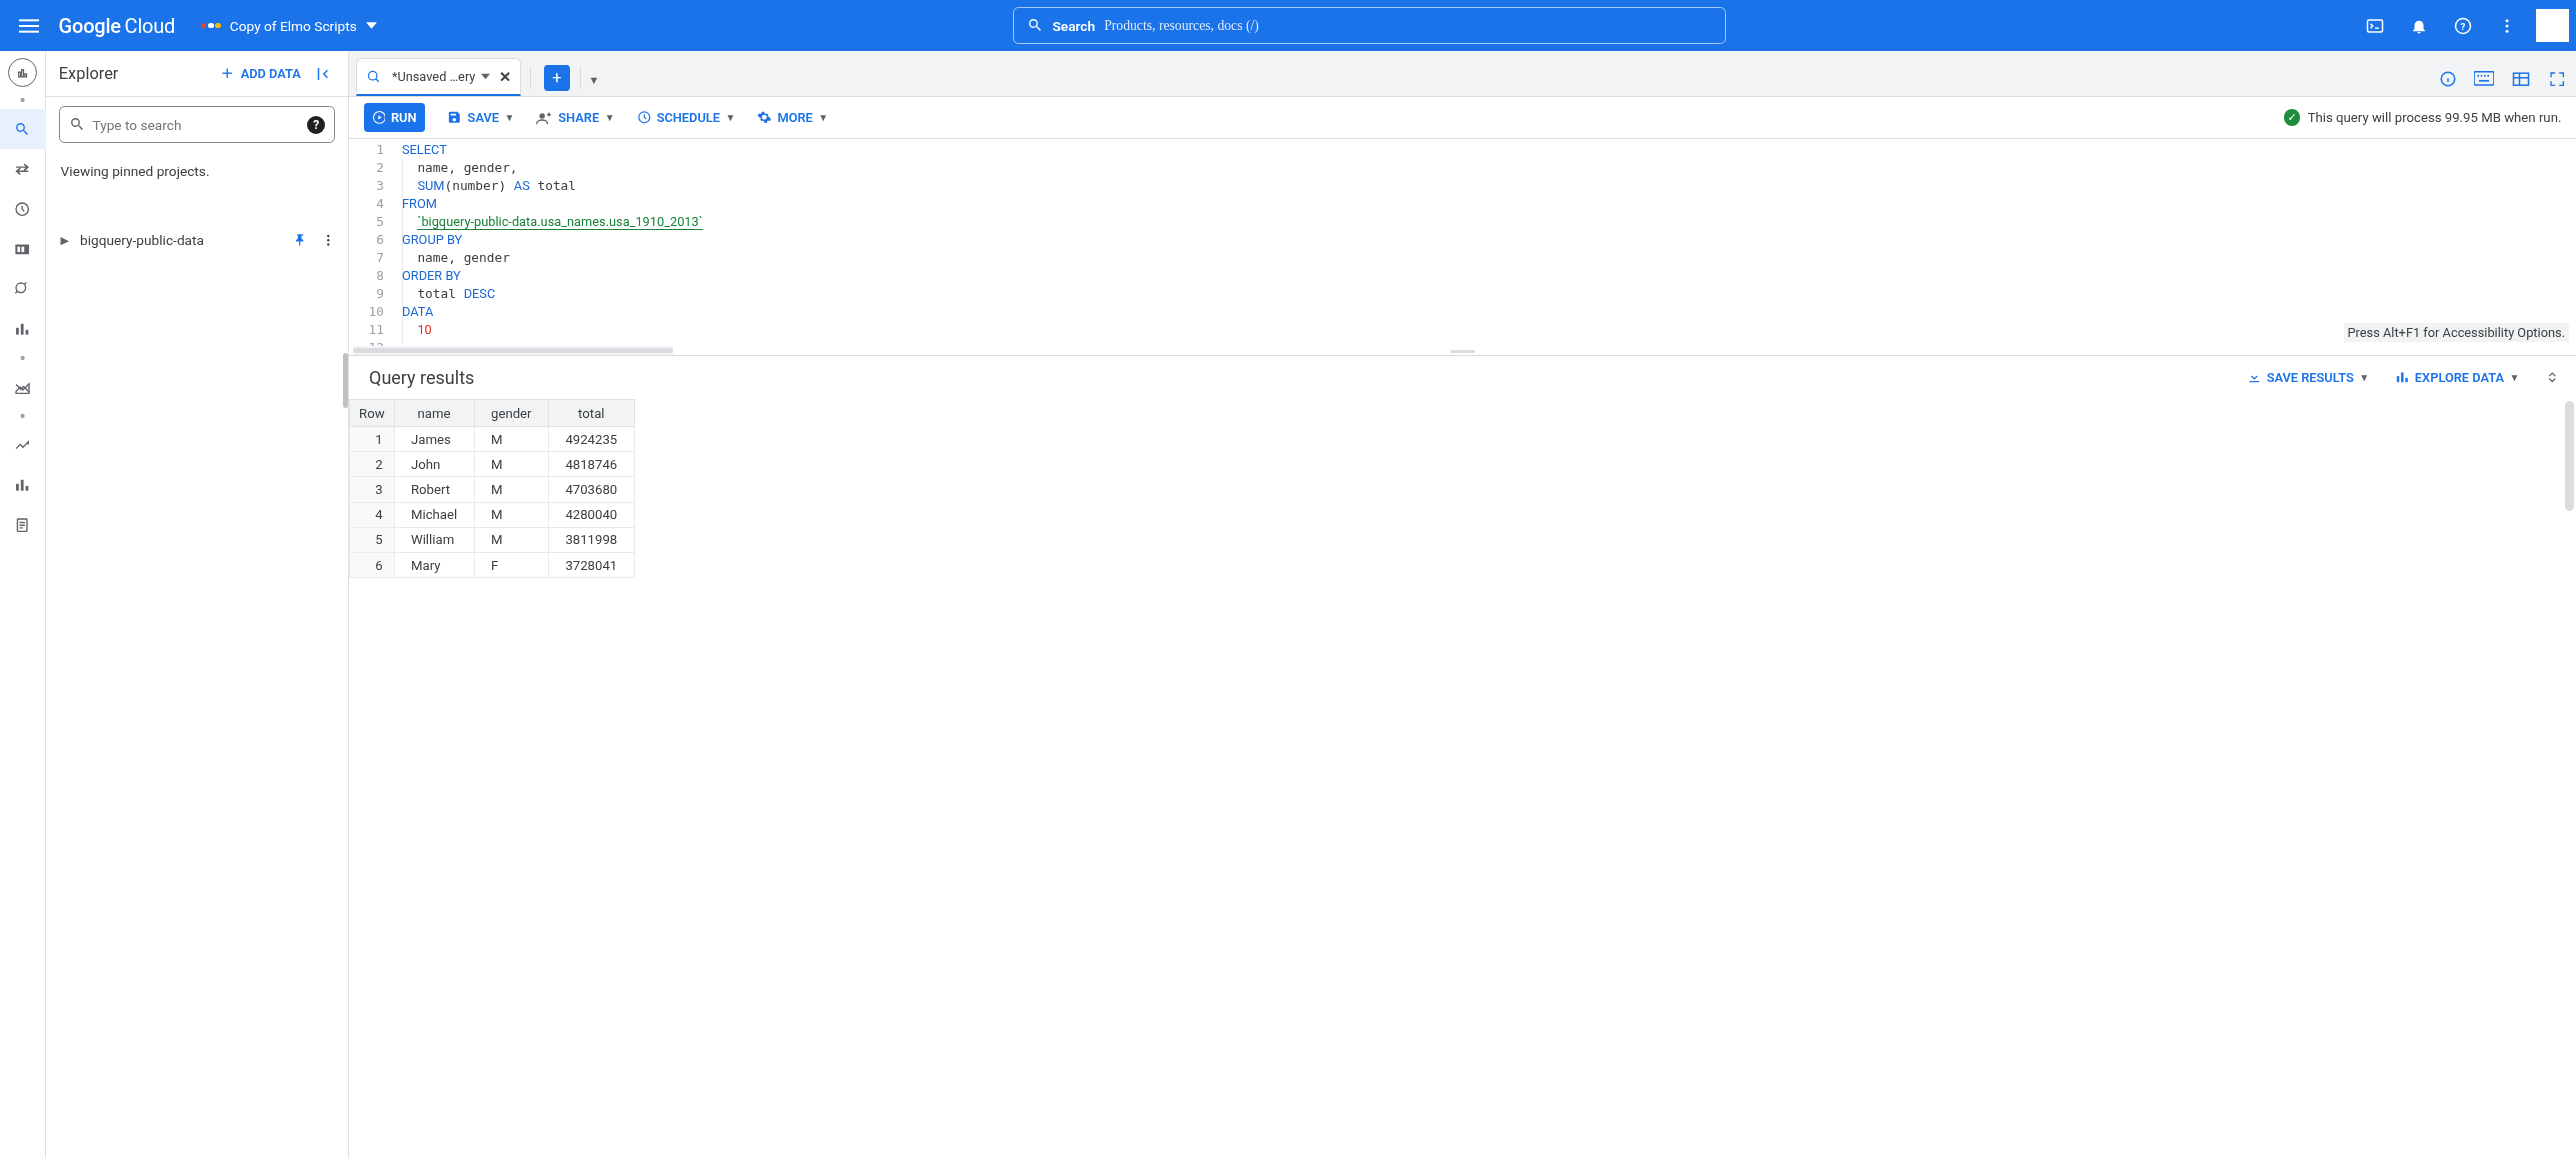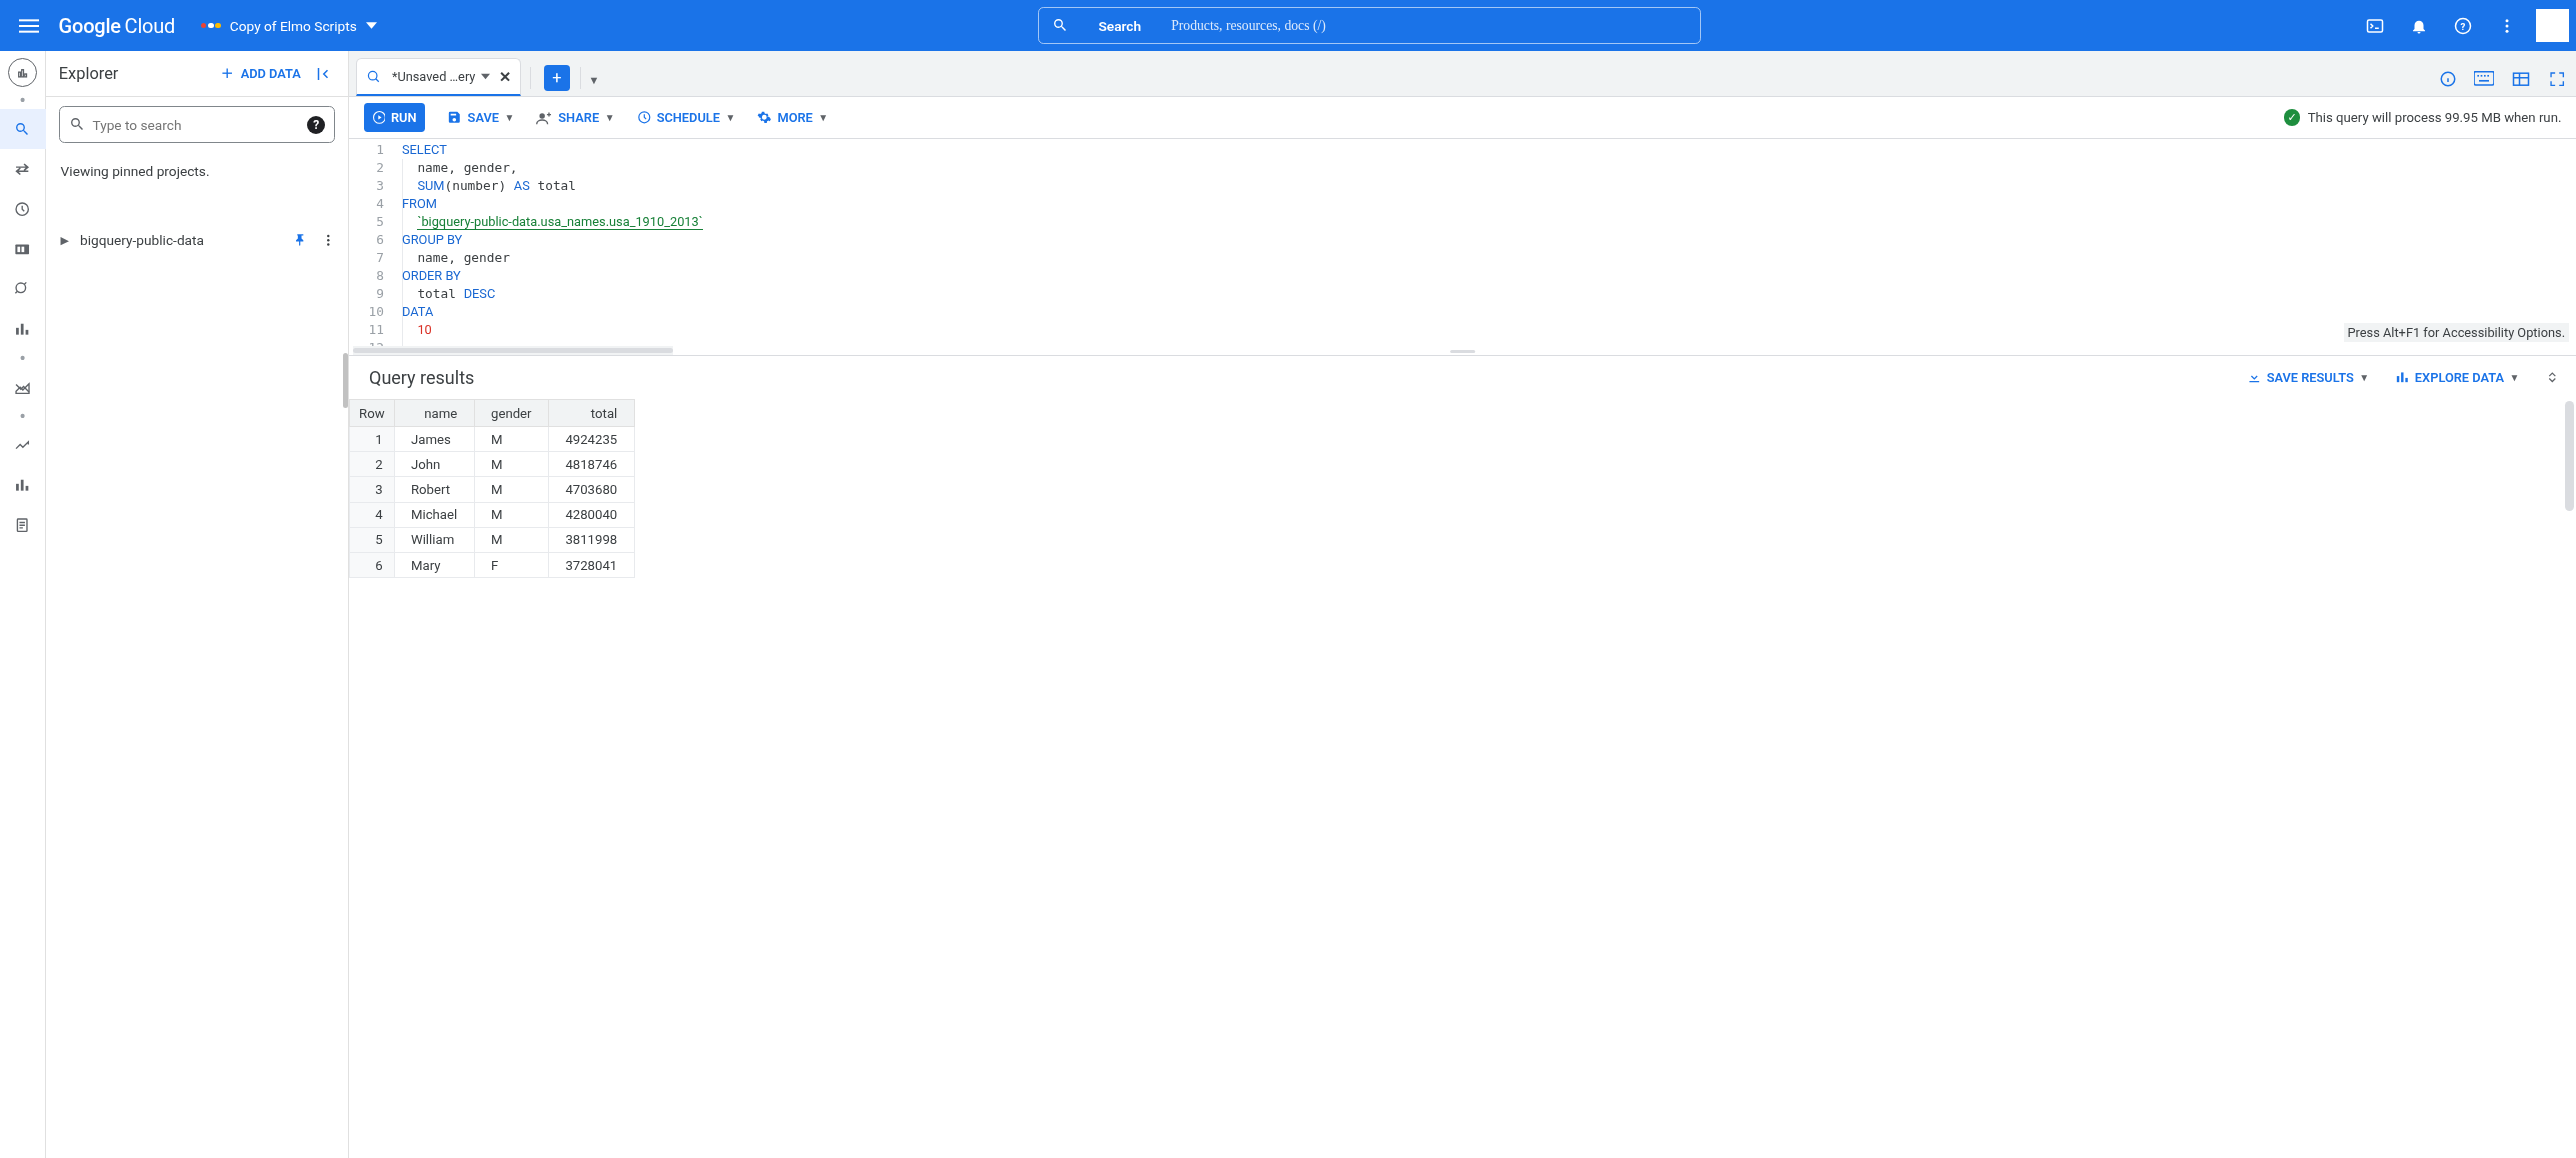--- a/index.html
+++ b/index.html
@@ -15,22 +15,22 @@
 .logo .g { font-weight:500; }
 .project-picker { display:flex; align-items:center; gap:9px; padding:0 7.3px; cursor:pointer; height:33px; }
 .project-picker .dots { display:flex; gap:1.8px; }
 .project-picker .dots span { width:5.5px; height:5.5px; border-radius:50%; background:#fff; display:block;}
 .project-picker .dots span:nth-child(1){background:#ea4335;}
 .project-picker .dots span:nth-child(2){background:#fff;}
 .project-picker .dots span:nth-child(3){background:#fbbc04;}
 .project-name { font-size:13.7px; }
 .search-wrap { flex:1; display:flex; justify-content:center; }
 .searchbox {
-  width:663px; max-width:90%; height:37px; border:0.9px solid rgba(255,255,255,.6); border-radius:5.5px;
-  display:flex; align-items:center; padding:0 12.8px; gap:30px; color:#fff;
+  width:713px; max-width:90%; height:37px; border:0.9px solid rgba(255,255,255,.6); border-radius:5.5px;
+  display:flex; align-items:center; padding:0 12.8px; gap:9px; color:#fff;
 }
 .searchbox .label { font-weight:600; font-size:13.7px; }
 .searchbox input {
   flex:1; background:transparent; border:none; outline:none; color:#fff; font-size:13.7px;font-family:Liberation Serif, serif;
 }
 .searchbox input::placeholder { color:rgba(255,255,255,.85); }
 .top-icons { display:flex; align-items:center; gap:3.7px; }
 .top-icons .ticon { width:40px; height:40px; display:flex; align-items:center; justify-content:center; cursor:pointer;}
 .avatar { width:33px; height:33px; background:#fff; margin-left:5.5px; }
 
@@ -153,21 +153,21 @@
 .rtabs {
   background:#fff; border-bottom:0.9px solid #dadce0; display:flex; padding-left:20px; gap:37px;
 }
 .rtab { padding:9px 3.7px 11px; color:#5f6368; font-weight:600; font-size:13.2px; cursor:pointer; letter-spacing:0.3px;}
 .rtab.active { color:#1a73e8; border-bottom:2.7px solid #1a73e8; }
 
 
 .table-wrap { background:#fff; flex:1; overflow:auto; position:relative;}
 .results-table { border-collapse:collapse; font-size:13.2px; color:#3c4043; }
 .results-table th {
-  background:#f1f3f4; font-weight:400; text-align:right; padding:5.5px 16.4px; border:0.9px solid #e0e0e0;
+  background:#f1f3f4; font-weight:400; text-align:center; padding:5.5px 16.4px; border:0.9px solid #e0e0e0;
 }
 .results-table th.row-h { text-align:center; padding:5.5px 9px;}
 .results-table td { padding:4.6px 16.4px; border:0.9px solid #e8eaed; }
 .results-table td.row-n { background:#f8f9fa; text-align:right; padding:4.6px 11px; width:40px;}
 .results-table td.total { text-align:right; }
 .table-vscroll { position:absolute; right:1.8px; top:1.8px; width:9px; height:110px; background:#dadce0; border-radius:4.6px;}
 
 svg { display:block; }
 </style>
 </head>

